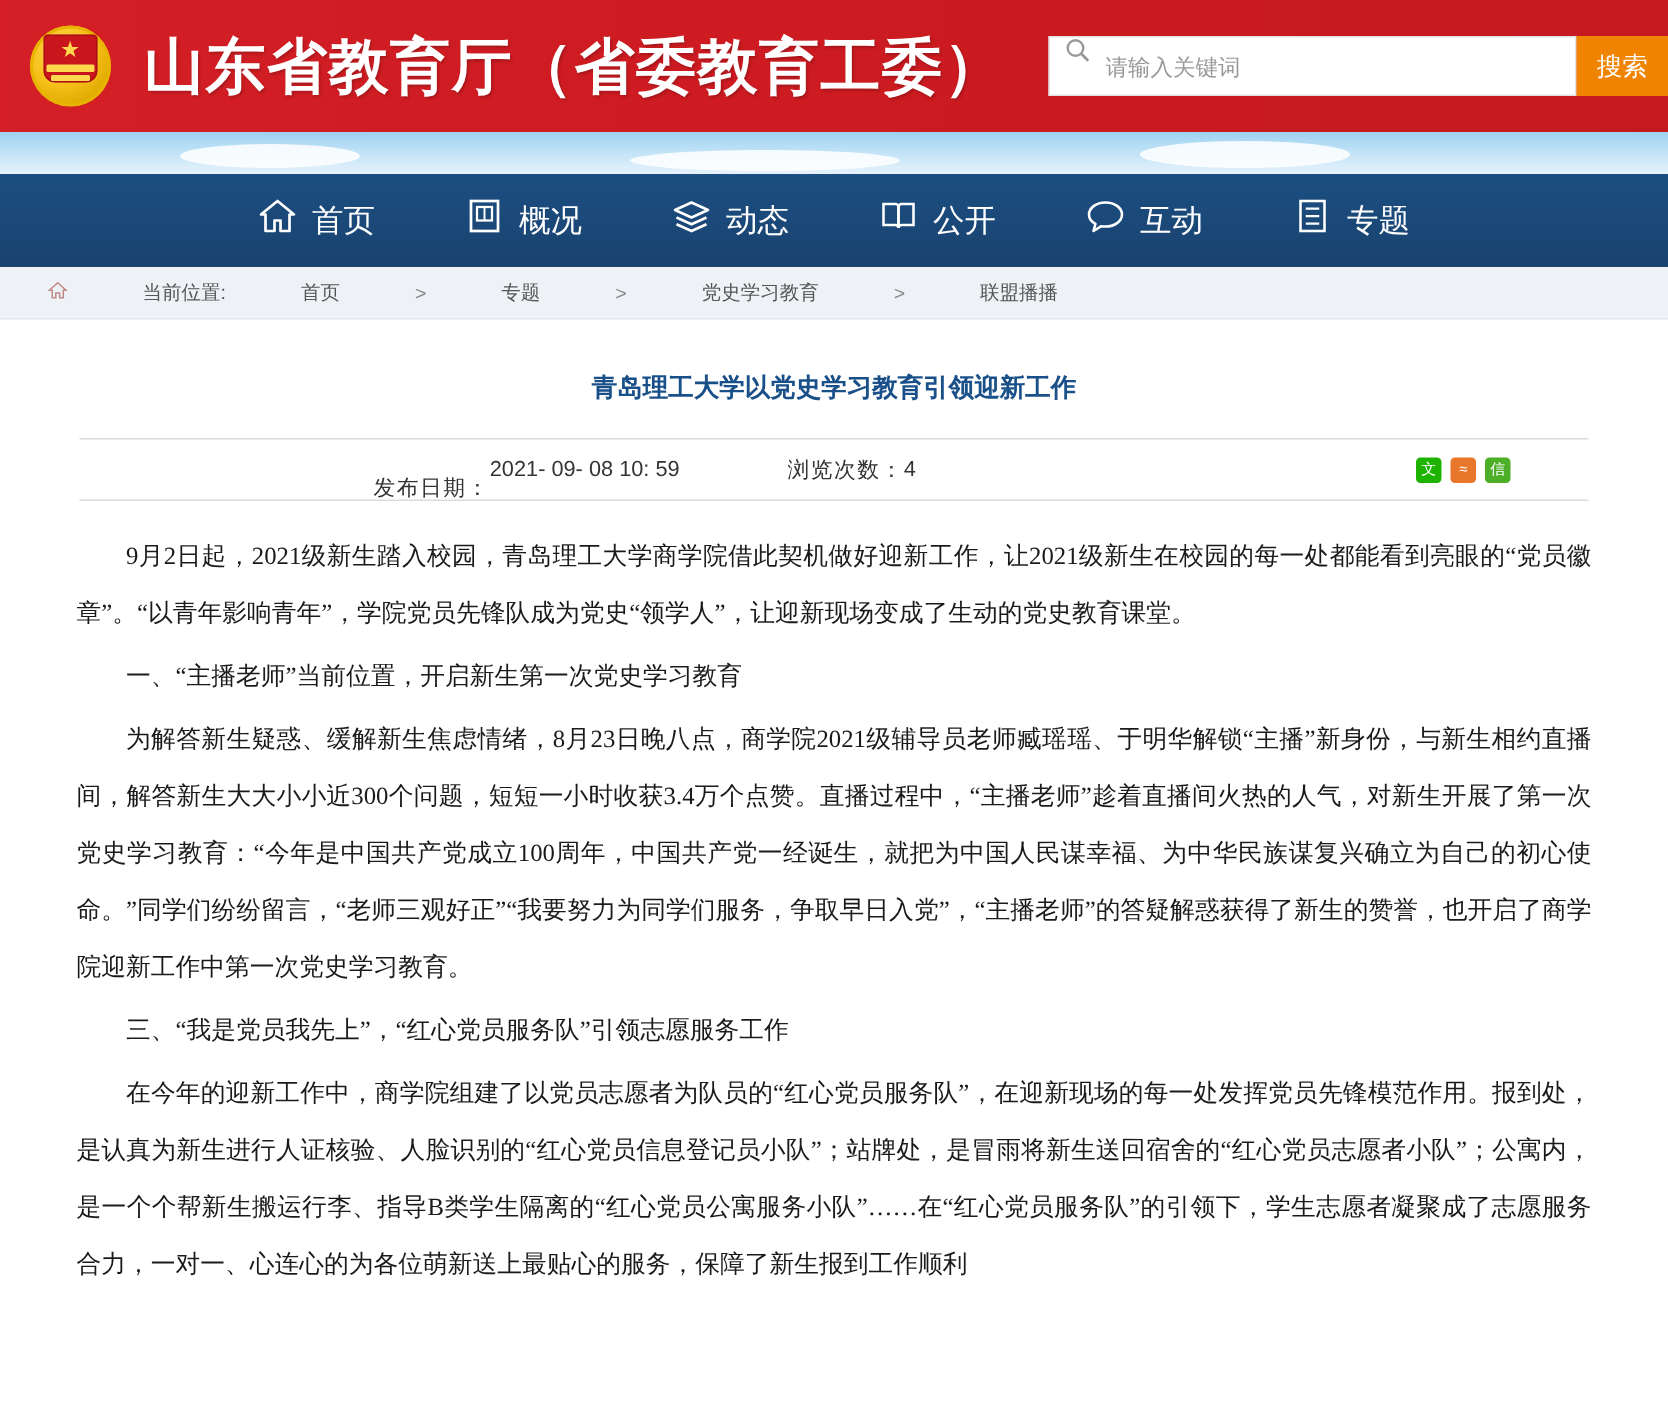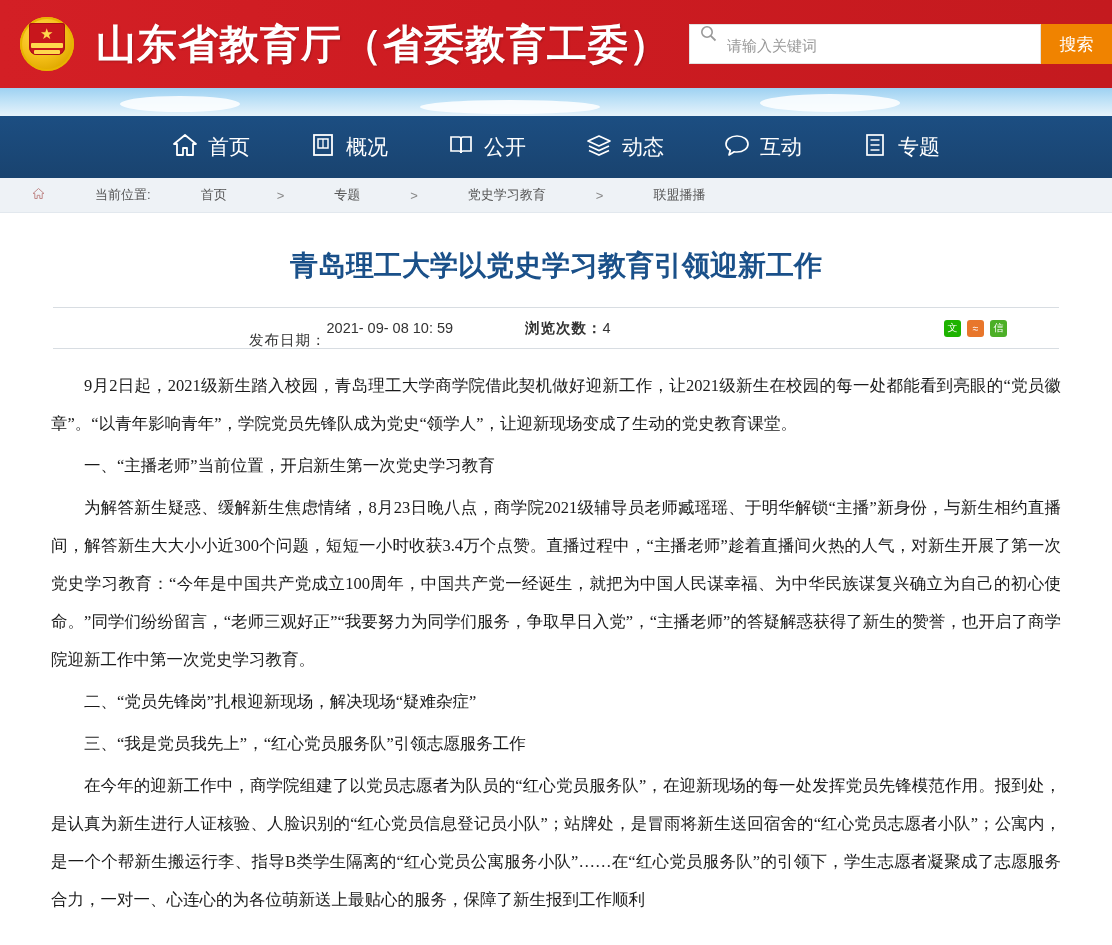--- a/index.html
+++ b/index.html
@@ -101,21 +101,21 @@
     height: 100%;
     width: 100%;
     margin-left: 8px;
     font-size: 15px;
     color: #333;
     font-family: "Liberation Sans", sans-serif;
     background: transparent;
   }
   .search-input::placeholder { color: #999; }
   .search-btn {
-    width: 71px;
+    width: 61px;
     background: #f08300;
     color: #fff;
     font-size: 17px;
     border: none;
     cursor: pointer;
     font-family: "Liberation Sans", sans-serif;
   }
 
   
   .sky {
@@ -168,41 +168,41 @@
 
   
   .wrap {
     width: 1018px;
     margin: 0 auto;
     padding-top: 34px;
     box-sizing: border-box;
   }
   .art-title {
     text-align: center;
-    font-size: 28px;
+    font-size: 17px;
     font-weight: bold;
     color: #1a5089;
     font-family: "Liberation Serif", serif;
     padding: 0 40px 22px 40px;
   }
   .meta {
     border-top: 1px solid #d8dde2;
     border-bottom: 1px solid #d8dde2;
     height: 40px;
     display: flex;
     align-items: center;
     font-size: 14.5px;
     color: #333;
     position: relative;
     margin: 0 6px;
   }
   .meta .m-date { margin-left: 196px; margin-top: 24px; }
   .meta .m-label { letter-spacing: 1px; }
   .meta .m-val { }
-  .meta .m-views { margin-left: 72px; font-weight: bold; }
+  .meta .m-views { margin-left: 72px; }
   .meta .share {
     position: absolute;
     right: 52px;
     display: flex;
     gap: 6px;
     align-items: center;
   }
   .share-ic {
     width: 17px; height: 17px;
     border-radius: 3px;
@@ -279,35 +279,35 @@
           <rect x="4" y="3" width="18" height="20" fill="none" stroke="#fff" stroke-width="1.8"></rect>
           <rect x="8" y="7" width="10" height="9" fill="none" stroke="#fff" stroke-width="1.5"></rect>
           <line x1="13" y1="7" x2="13" y2="16" stroke="#fff" stroke-width="1.3"></line>
         </svg>
     </span>
     <span>概况</span>
   </div>
   <div class="nav-item">
     <span>
       <svg width="26" height="26" viewBox="0 0 26 26">
-          <path d="M3 5 h8 a2 2 0 0 1 2 2 v14 a2 2 0 0 0 -2 -2 H3 Z" fill="none" stroke="#fff" stroke-width="1.7"></path>
-          <path d="M23 5 h-8 a2 2 0 0 0 -2 2 v14 a2 2 0 0 1 2 -2 h8 Z" fill="none" stroke="#fff" stroke-width="1.7"></path>
-        </svg>
-    </span>
-    <span>公开</span>
-  </div>
-  <div class="nav-item">
-    <span>
-      <svg width="26" height="26" viewBox="0 0 26 26">
           <path d="M13 4 L24 9 L13 14 L2 9 Z" fill="none" stroke="#fff" stroke-width="1.7" stroke-linejoin="round"></path>
           <path d="M3 14 L13 18.5 L23 14" fill="none" stroke="#fff" stroke-width="1.7"></path>
           <path d="M3 18.5 L13 23 L23 18.5" fill="none" stroke="#fff" stroke-width="1.7"></path>
         </svg>
     </span>
     <span>动态</span>
+  </div>
+  <div class="nav-item">
+    <span>
+      <svg width="26" height="26" viewBox="0 0 26 26">
+          <path d="M3 5 h8 a2 2 0 0 1 2 2 v14 a2 2 0 0 0 -2 -2 H3 Z" fill="none" stroke="#fff" stroke-width="1.7"></path>
+          <path d="M23 5 h-8 a2 2 0 0 0 -2 2 v14 a2 2 0 0 1 2 -2 h8 Z" fill="none" stroke="#fff" stroke-width="1.7"></path>
+        </svg>
+    </span>
+    <span>公开</span>
   </div>
   <div class="nav-item">
     <span>
       <svg width="26" height="26" viewBox="0 0 26 26">
           <path d="M13 4 C6.5 4 2 7.8 2 12 C2 14.6 3.7 16.9 6.3 18.2 L5 23 L10.2 19.8 A14 14 0 0 0 13 20 C19.5 20 24 16.2 24 12 C24 7.8 19.5 4 13 4 Z" fill="none" stroke="#fff" stroke-width="1.7" stroke-linejoin="round"></path>
         </svg>
     </span>
     <span>互动</span>
   </div>
   <div class="nav-item">
@@ -351,17 +351,16 @@
       <span class="share-ic share-1">文</span>
       <span class="share-ic share-2">≈</span>
       <span class="share-ic share-3">信</span>
     </span>
   </div>
 
   <div class="body-text">
     <p>9月2日起，2021级新生踏入校园，青岛理工大学商学院借此契机做好迎新工作，让2021级新生在校园的每一处都能看到亮眼的“党员徽章”。“以青年影响青年”，学院党员先锋队成为党史“领学人”，让迎新现场变成了生动的党史教育课堂。</p>
     <p>一、“主播老师”当前位置，开启新生第一次党史学习教育</p>
     <p>为解答新生疑惑、缓解新生焦虑情绪，8月23日晚八点，商学院2021级辅导员老师臧瑶瑶、于明华解锁“主播”新身份，与新生相约直播间，解答新生大大小小近300个问题，短短一小时收获3.4万个点赞。直播过程中，“主播老师”趁着直播间火热的人气，对新生开展了第一次党史学习教育：“今年是中国共产党成立100周年，中国共产党一经诞生，就把为中国人民谋幸福、为中华民族谋复兴确立为自己的初心使命。”同学们纷纷留言，“老师三观好正”“我要努力为同学们服务，争取早日入党”，“主播老师”的答疑解惑获得了新生的赞誉，也开启了商学院迎新工作中第一次党史学习教育。</p>
-    <p>二、“党员先锋岗”扎根迎新现场，解决现场“疑难杂症”</p>
     <p>三、“我是党员我先上”，“红心党员服务队”引领志愿服务工作</p>
     <p>在今年的迎新工作中，商学院组建了以党员志愿者为队员的“红心党员服务队”，在迎新现场的每一处发挥党员先锋模范作用。报到处，是认真为新生进行人证核验、人脸识别的“红心党员信息登记员小队”；站牌处，是冒雨将新生送回宿舍的“红心党员志愿者小队”；公寓内，是一个个帮新生搬运行李、指导B类学生隔离的“红心党员公寓服务小队”……在“红心党员服务队”的引领下，学生志愿者凝聚成了志愿服务合力，一对一、心连心的为各位萌新送上最贴心的服务，保障了新生报到工作顺利</p>
   </div>
 </div>
 
 </body></html>

